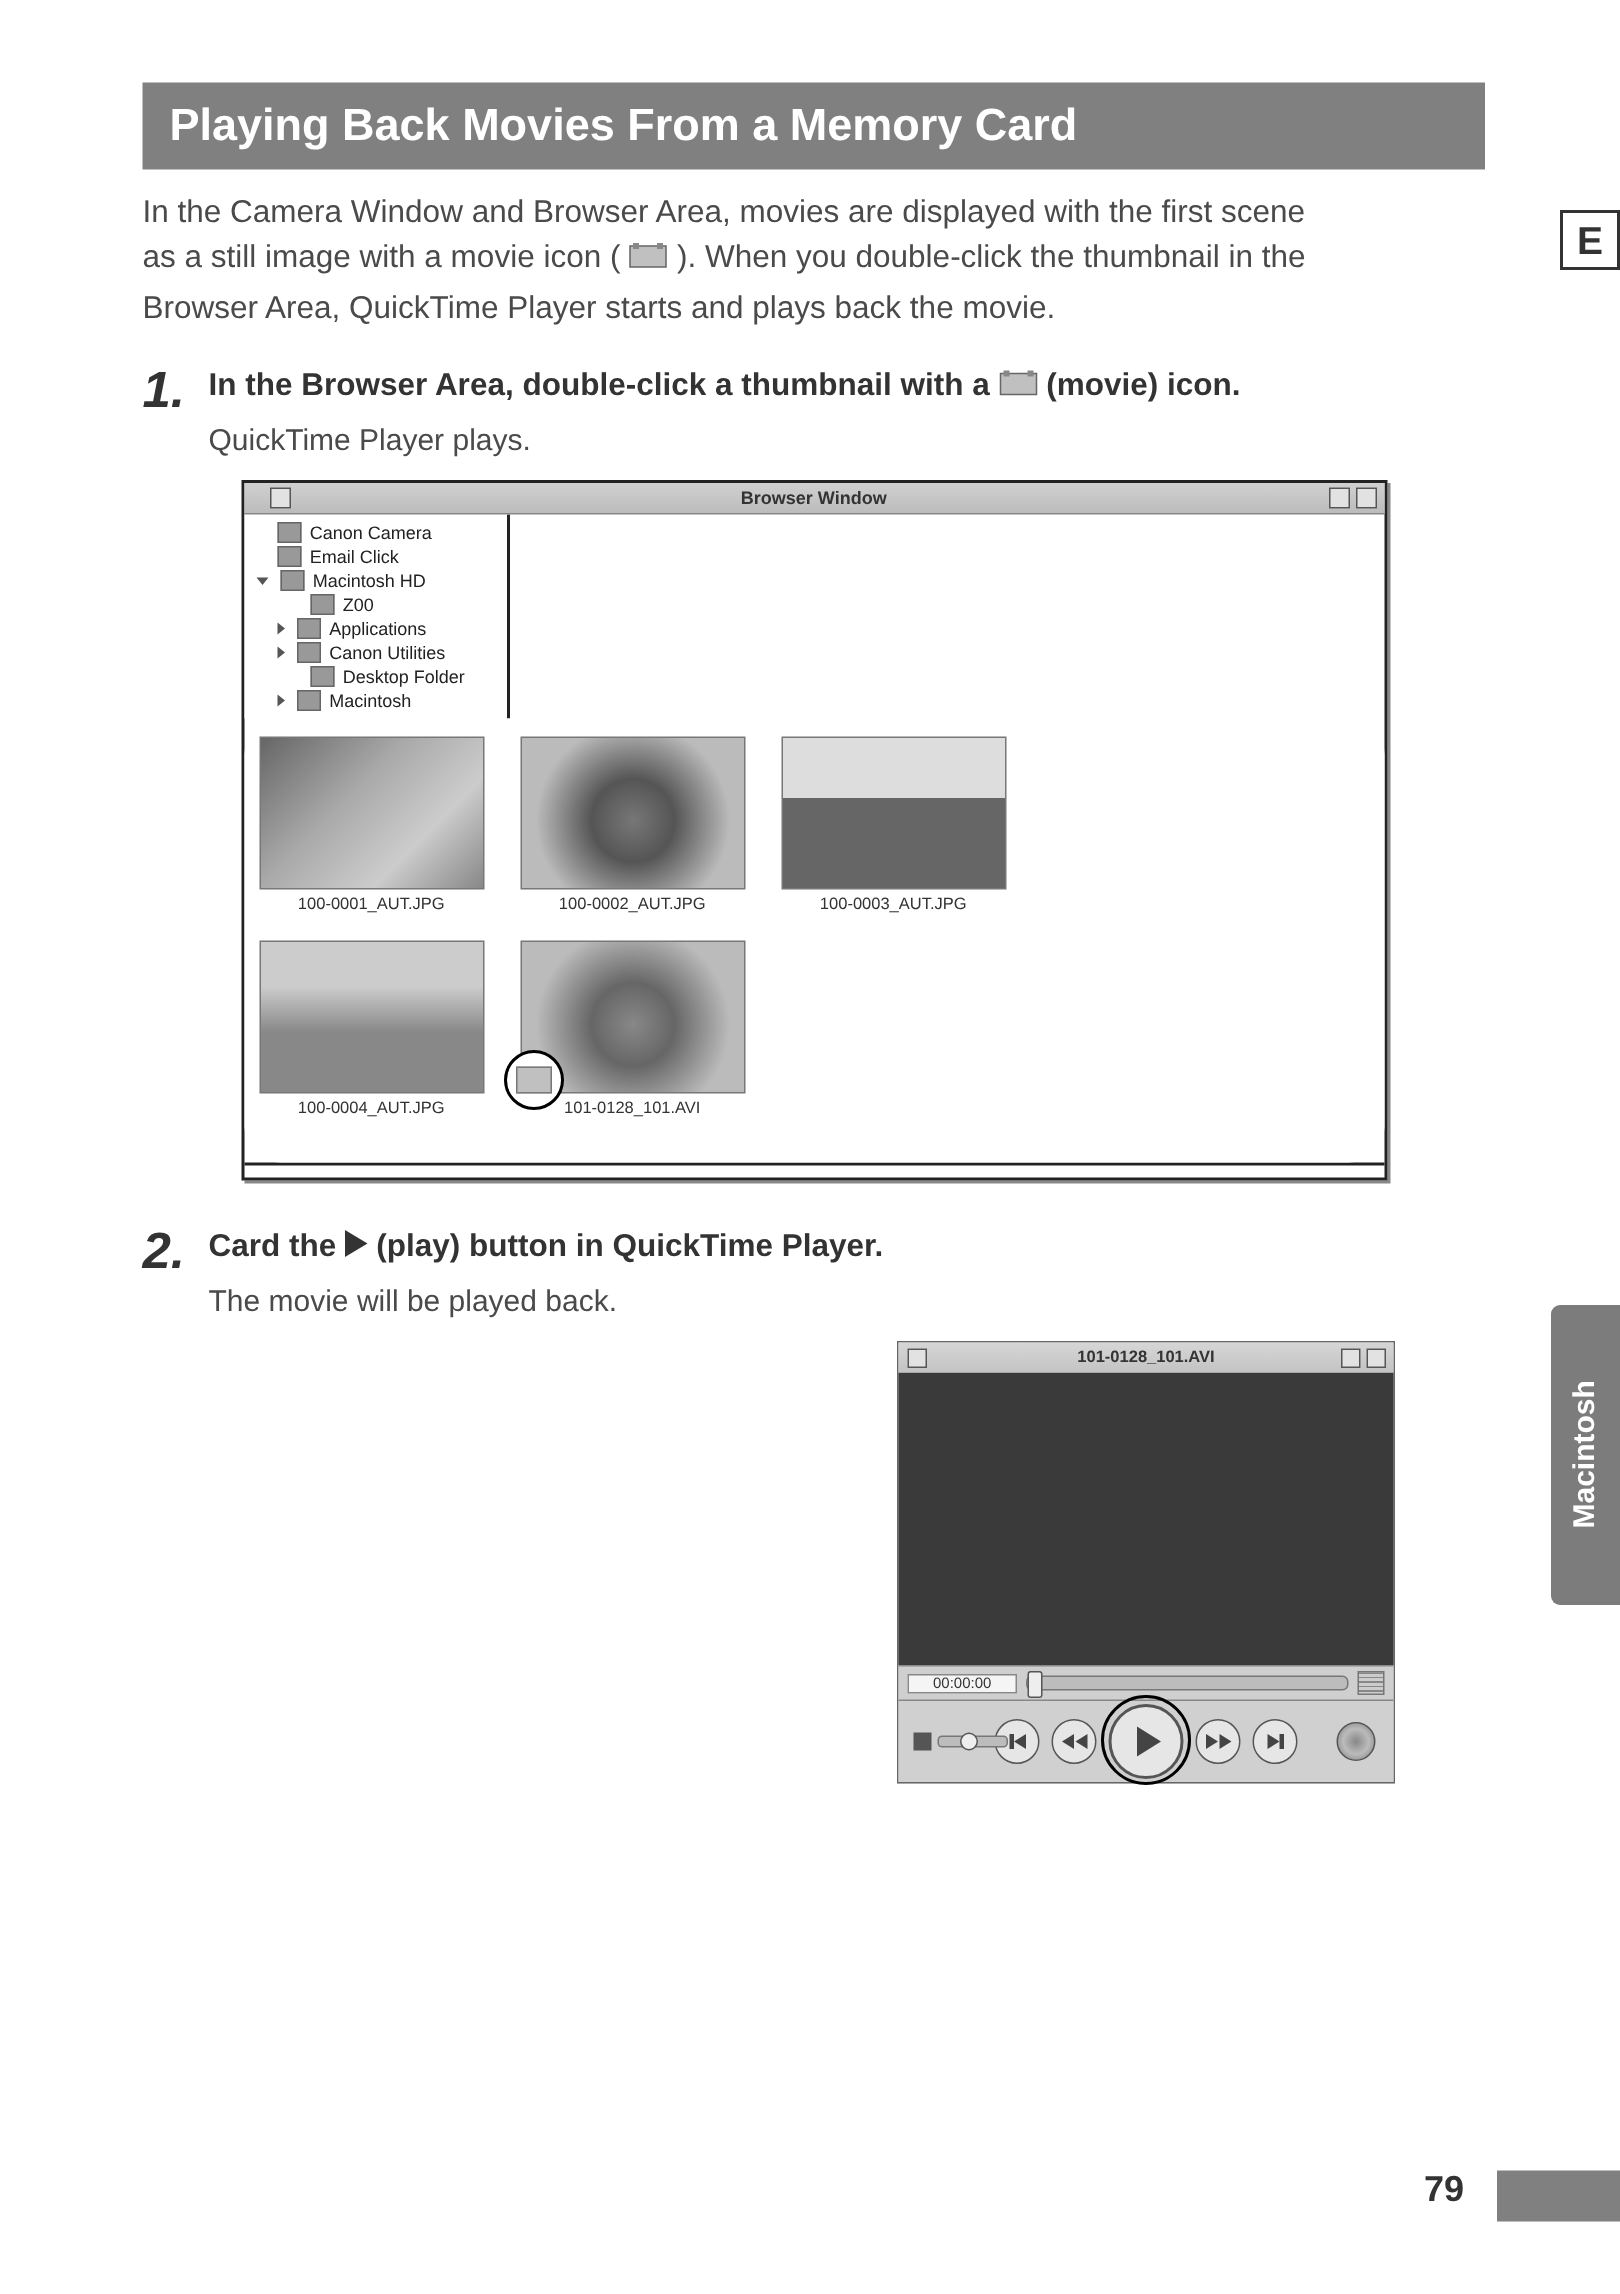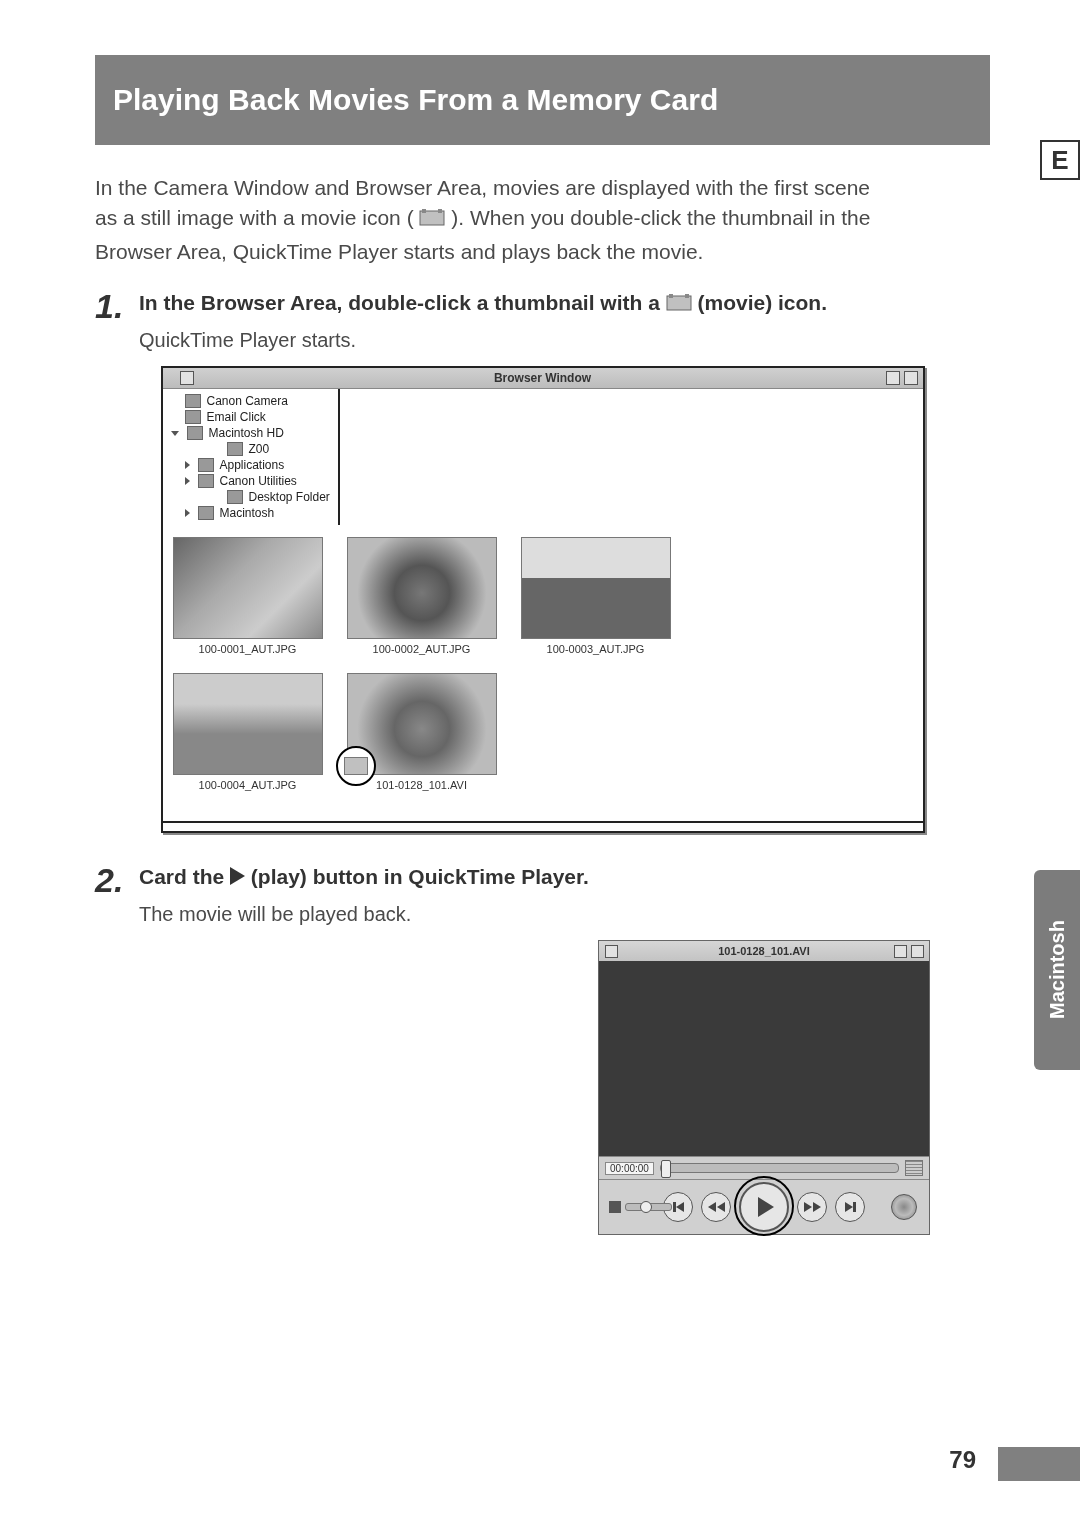--- a/index.html
+++ b/index.html
@@ -16,22 +16,22 @@
     padding: 55px 90px 50px 95px;
     position: relative;
     height: 100%;
     box-sizing: border-box;
   }
   .heading-bar {
     background: #808080;
     color: #fff;
     font-size: 30px;
     font-weight: 700;
-    padding: 28px 18px;
-    margin-bottom: 28px;
+    padding: 12px 18px;
+    margin-bottom: 14px;
   }
   .intro {
     font-size: 21px;
     line-height: 1.45;
     color: #4a4a4a;
     margin-bottom: 22px;
     padding-right: 95px;
   }
   .step {
     display: flex;
@@ -130,21 +130,21 @@
     padding: 4px 0;
   }
   .sb-item {
     display: flex;
     align-items: center;
     gap: 6px;
     padding: 1px 6px 1px 8px;
     white-space: nowrap;
   }
   .indent1 { padding-left: 22px; }
-  .indent2 { padding-left: 64px; }
+  .indent2 { padding-left: 44px; }
   .sb-arrow {
     display:inline-block;
     width: 0; height:0;
     border-top:4px solid transparent;
     border-bottom:4px solid transparent;
     border-left:5px solid #555;
     margin-right: 2px;
   }
   .sb-arrow-open {
     display:inline-block;
@@ -255,21 +255,21 @@
     height: 195px;
     background: #3a3a3a;
   }
   .qt-progress {
     display:flex;align-items:center;
     background:#cfcfcf;height:22px;
     border-top:1px solid #888;border-bottom:1px solid #888;
     padding:0 6px;gap:6px;
   }
   .qt-time {
-    font-size:10px;color:#333;background:#f5f5f5;border:1px solid #888;padding:0 4px;
+    font-size:10px;color:#333;background:#f5f5f5;border:1px solid #888;padding:0 16px;
   }
   .qt-track {
     flex:1;height:8px;background:#bcbcbc;border:1px solid #777;position:relative;border-radius:4px;
   }
   .qt-thumb {
     position:absolute;left:0;top:-4px;width:8px;height:16px;background:#eee;border:1px solid #555;border-radius:2px;
   }
   .qt-grip {
     width:16px;height:14px;
     background: repeating-linear-gradient(#888 0, #888 1px, #ccc 1px, #ccc 3px);
@@ -392,21 +392,21 @@
       <span class="movie-glyph">
         <svg width="26" height="20">
             <rect x="1" y="3" width="24" height="14" fill="#c0c0c0" stroke="#666"></rect>
             <rect x="3" y="1" width="4" height="4" fill="#888"></rect>
             <rect x="19" y="1" width="4" height="4" fill="#888"></rect>
           </svg>
       </span>
       <span> (movie) icon.</span>
     </div>
   </div>
-  <div class="step-sub">QuickTime Player starts.</div>
+  <div class="step-sub">QuickTime Player plays.</div>
 
   <div class="browser-window">
     <div class="bw-titlebar">
       <div class="bw-close"></div>
       <div class="bw-title">Browser Window</div>
       <div class="bw-right-btns">
         <div></div>
         <div></div>
       </div>
     </div>

